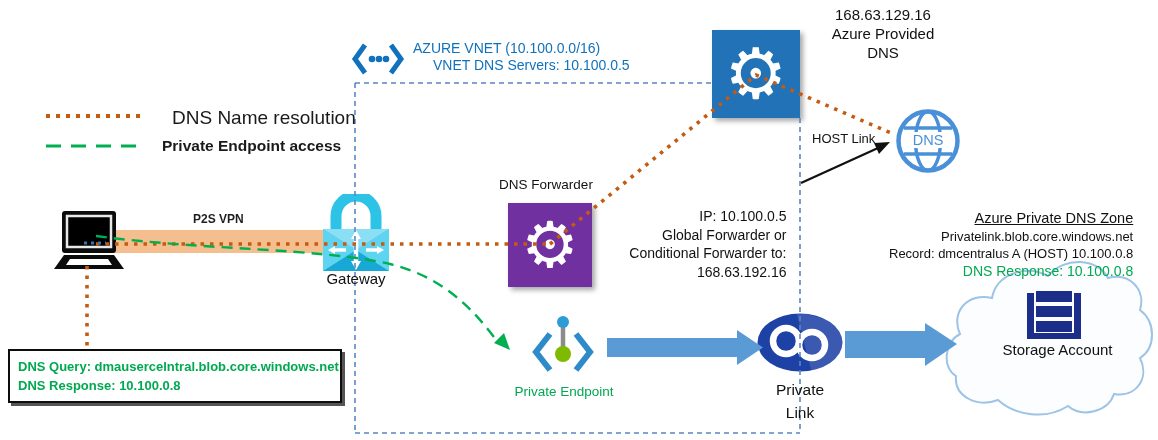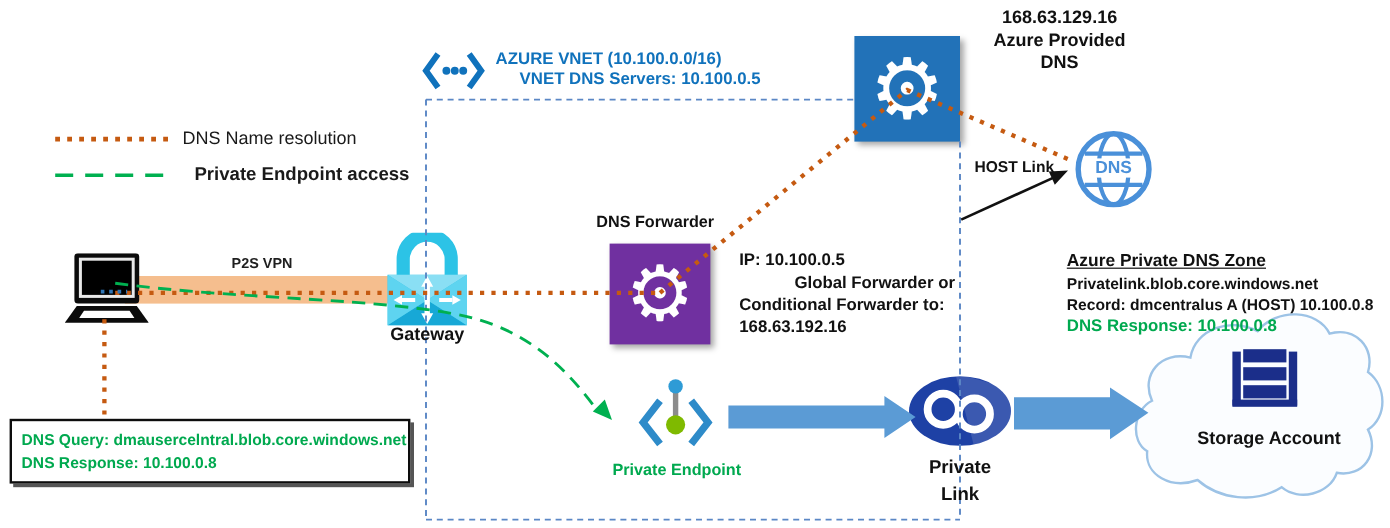--- a/index.html
+++ b/index.html
@@ -1,20 +1,20 @@
 <!DOCTYPE html>
 <html><head>
 <meta charset="utf-8">
 <style>
   html,body{margin:0;padding:0;background:#fff;}
   #stage{position:relative;width:1158px;height:440px;background:#fff;overflow:hidden;
          font-family:"Liberation Sans","DejaVu Sans",sans-serif;}
   .abs{position:absolute;}
-  .lbl{position:absolute;white-space:nowrap;color:#111;}
-  .bold{font-weight:bold;}
+  .lbl{position:absolute;white-space:nowrap;color:#111;text-align:right;}
+  .bold{font-weight:normal;}
   .center{text-align:center;}
   .sq{position:absolute;display:flex;align-items:center;justify-content:center;
       box-shadow:3px 3px 5px rgba(0,0,0,.35);}
   .gear{color:#fff;line-height:1;user-select:none;}
   .blue-txt{color:#1072BC;}
   .green-txt{color:#00A94F;}
   #connector-layer{position:absolute;left:0;top:0;z-index:3;pointer-events:none;}
   .icon-layer{z-index:2;}
   .text-layer{z-index:4;}
   #query-box{position:absolute;left:8px;top:349px;width:334px;height:54px;background:#fff;
@@ -156,21 +156,21 @@
 
     <path d="M 84 243 H 106" stroke="#2E75B6" stroke-width="3" stroke-dasharray="3 4"></path>
 
     <path d="M 96 236 C 200 250, 320 248, 390 264 C 448 278, 478 316, 497 341" fill="none" stroke="#00B050" stroke-width="2.4" stroke-dasharray="11 7"></path>
     <polygon points="510,350 494,343 504,333" fill="#00B050"></polygon>
 
     <line x1="801" y1="183" x2="878" y2="148" stroke="#111" stroke-width="2.2"></line>
     <polygon points="890,142 874,143 879,154" fill="#111"></polygon>
   </svg>
 
-  <div class="lbl text-layer" style="left:152px;top:107px;font-size:15px;color:#1a1a1a;">DNS Name resolution</div>
+  <div class="lbl text-layer" style="left:172px;top:107px;font-size:19px;color:#1a1a1a;">DNS Name resolution</div>
   <div class="lbl text-layer" style="left:162px;top:137px;font-size:15.5px;color:#1a1a1a;font-weight:bold;">Private Endpoint access</div>
 
   <div class="lbl bold blue-txt text-layer" style="left:413px;top:40px;font-size:14px;">AZURE VNET  (10.100.0.0/16)</div>
   <div class="lbl bold blue-txt text-layer" style="left:413px;top:57px;font-size:14px;margin-left:20px;">VNET DNS Servers: 10.100.0.5</div>
 
   <div class="lbl bold center text-layer" style="left:808px;top:5px;width:150px;font-size:15px;line-height:19px;">
     <div>168.63.129.16</div>
     <div>Azure Provided</div>
     <div>DNS</div>
   </div>
@@ -205,15 +205,15 @@
     <div>DNS Response: 10.100.0.8</div>
   </div>
 
   <div class="lbl bold center green-txt text-layer" style="left:488px;top:384px;width:152px;font-size:13.5px;">Private Endpoint</div>
 
   <div class="lbl bold center text-layer" style="left:762px;top:378px;width:76px;font-size:15.5px;line-height:23px;">
     <div>Private</div>
     <div>Link</div>
   </div>
 
-  <div class="lbl bold center text-layer" style="left:985px;top:341px;width:145px;font-size:15px;margin-top:16px;">Storage Account</div>
+  <div class="lbl bold center text-layer" style="left:985px;top:341px;width:145px;font-size:15px;">Storage Account</div>
 
 </div>
 
 </body></html>

